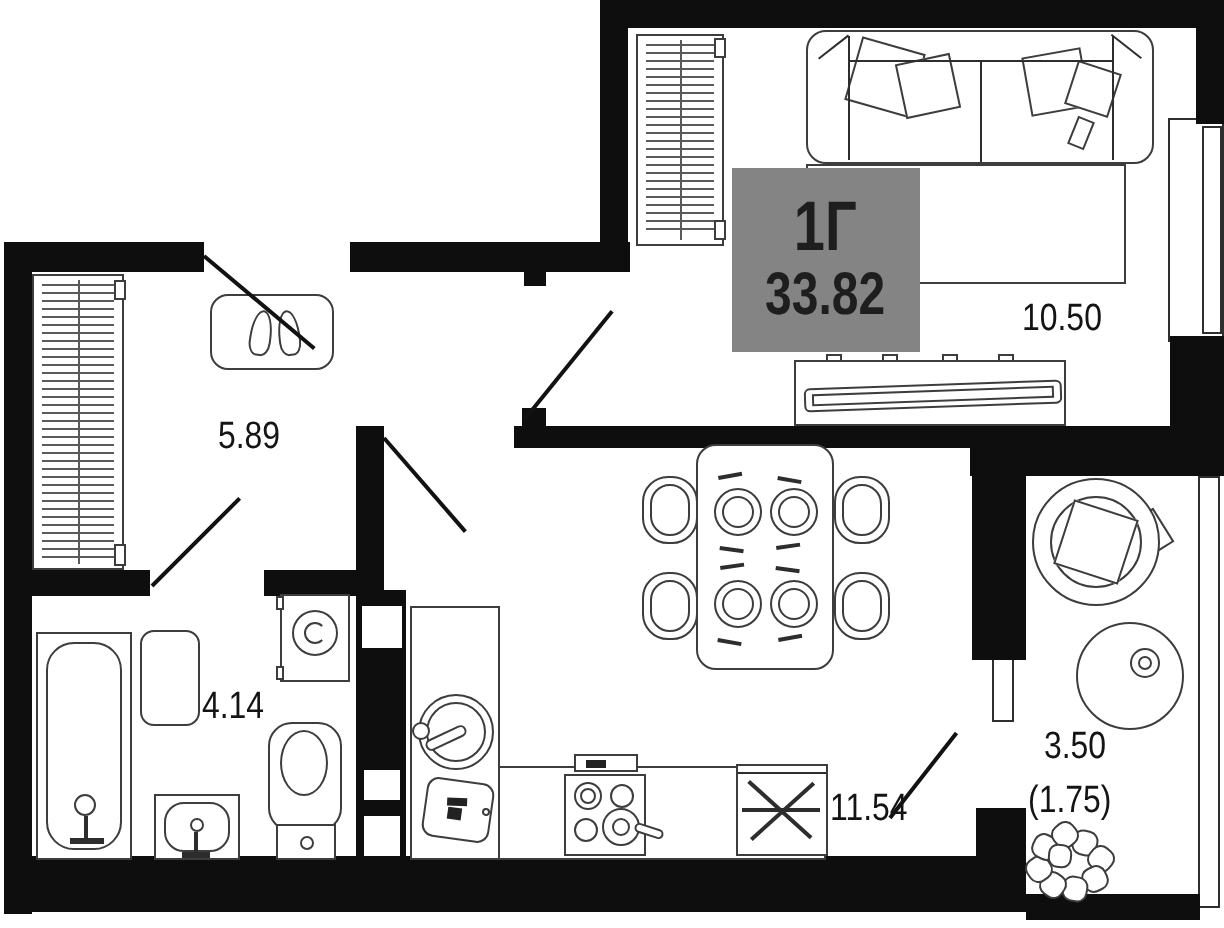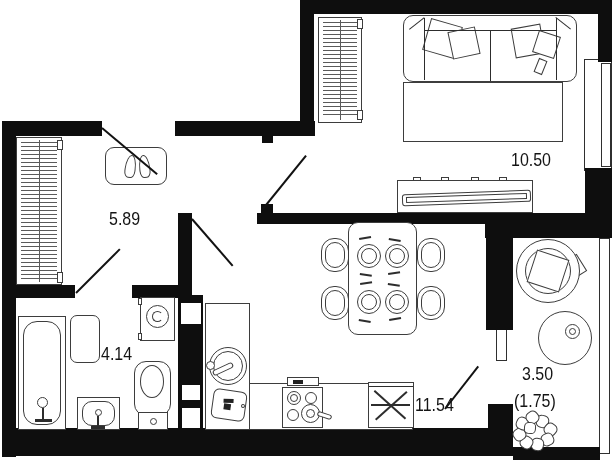--- a/index.html
+++ b/index.html
@@ -87,20 +87,24 @@
 
   <div class="f" style="left:397px;top:180px;width:136px;height:33px;"></div>
   <div class="f" style="left:413px;top:177px;width:8px;height:4px;"></div>
   <div class="f" style="left:441px;top:177px;width:8px;height:4px;"></div>
   <div class="f" style="left:471px;top:177px;width:8px;height:4px;"></div>
   <div class="f" style="left:499px;top:177px;width:8px;height:4px;"></div>
   <div class="f" style="left:402px;top:192px;width:129px;height:12px;border-radius:3px;transform:rotate(-2deg);">
     <div style="position:absolute;left:3px;right:3px;top:2px;bottom:2px;border:1px solid #3d3d3d;"></div>
   </div>
 
+  <div class="area-box">
+    <div class="t1">1Г</div>
+    <div class="t2">33.82</div>
+  </div>
 
   <div class="f" style="left:16px;top:137px;width:46px;height:148px;">
     <div class="hatch"></div>
     <div class="spine"></div>
   </div>
   <div class="f" style="left:57px;top:140px;width:6px;height:10px;"></div>
   <div class="f" style="left:57px;top:272px;width:6px;height:11px;"></div>
 
   <div class="f" style="left:105px;top:147px;width:62px;height:38px;border-radius:9px;">
     <div style="position:absolute;left:19px;top:7px;width:9px;height:21px;border:1px solid #3d3d3d;border-radius:50% 50% 40% 40%/62% 62% 30% 30%;transform:rotate(8deg);"></div>

